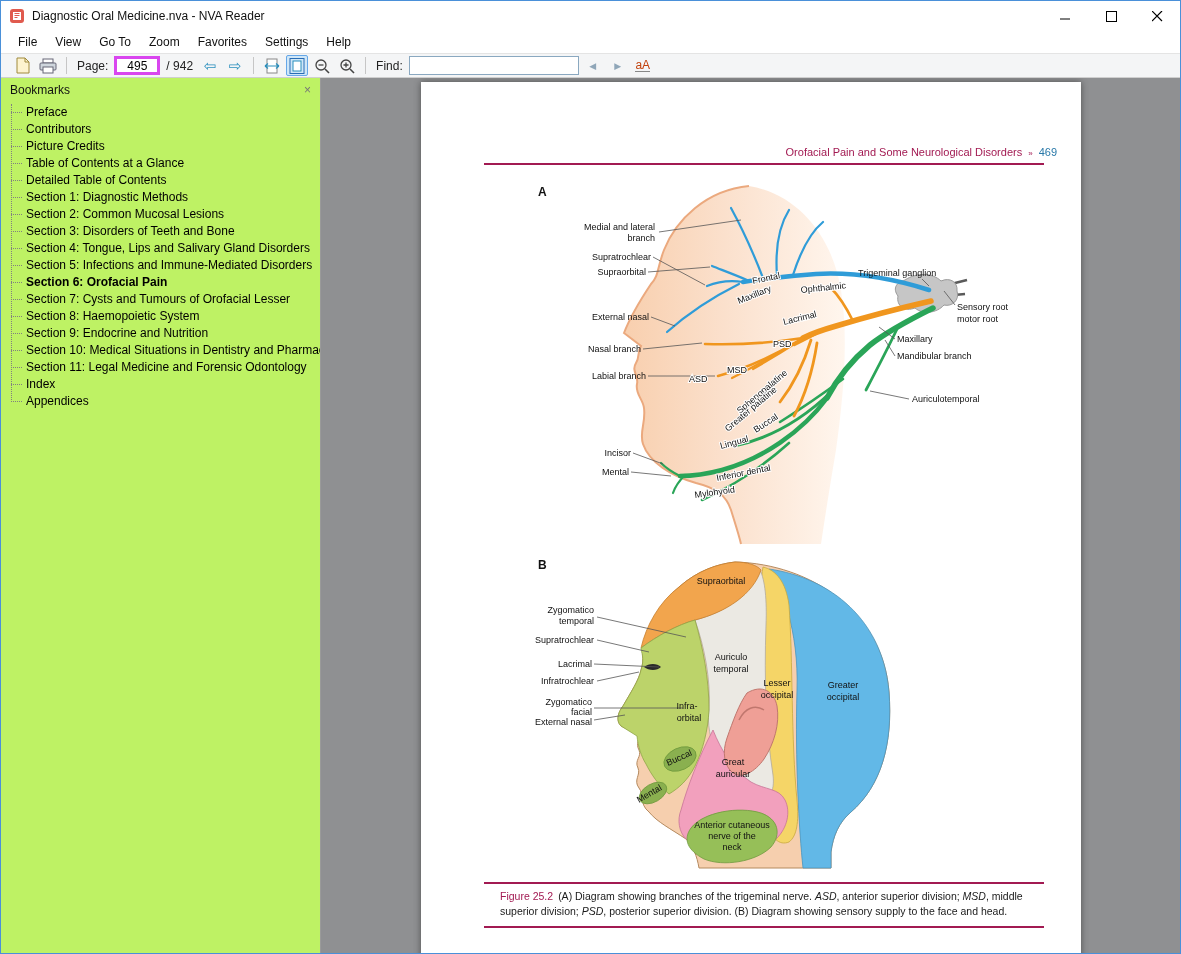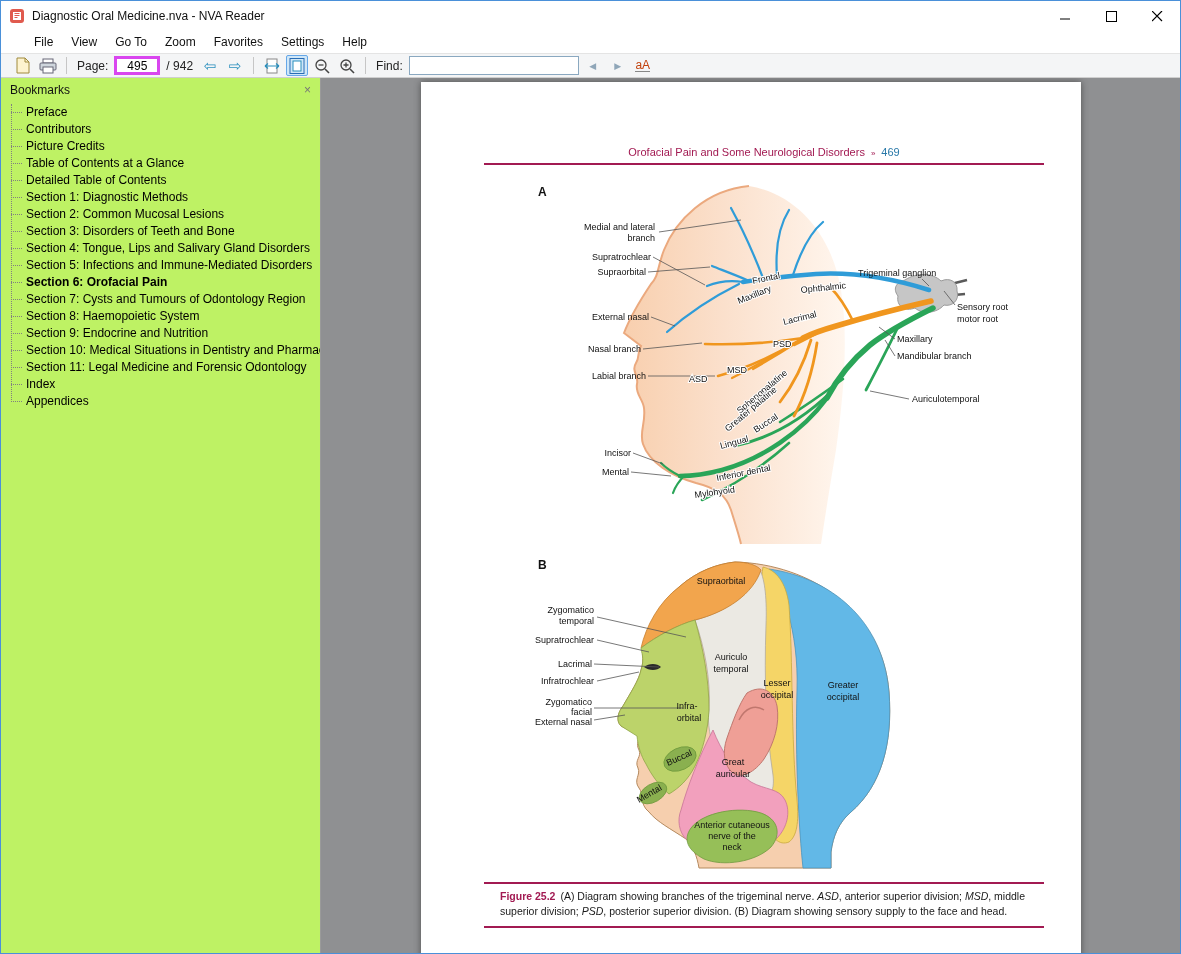--- a/index.html
+++ b/index.html
@@ -10,21 +10,21 @@
 
   
   .titlebar { height:30px; display:flex; align-items:center; padding-left:8px;
     background:#fff; flex:0 0 auto; }
   .app-icon { width:16px; height:16px; display:inline-flex; }
   .title-text { font-size:12px; color:#111; margin-left:7px; }
   .win-controls { margin-left:auto; display:flex; height:100%; }
   .win-btn { width:46px; height:100%; display:flex; align-items:center; justify-content:center; }
 
   
-  .menubar { height:22px; display:flex; align-items:center; padding-left:24px;
+  .menubar { height:22px; display:flex; align-items:center; padding-left:8px;
     font-size:12px; color:#111; background:#fff; flex:0 0 auto; }
   .menu-item { padding:3px 9px; cursor:default; }
 
   
   .toolbar { height:25px; display:flex; align-items:center; gap:3px; padding:0 11px;
     background:#f4f5f6; border-top:1px solid #e4e4e4; border-bottom:1px solid #cfcfcf;
     font-size:12px; color:#222; flex:0 0 auto; }
   .tb-btn { min-width:22px; height:21px; display:flex; align-items:center;
     justify-content:center; border:1px solid transparent; border-radius:2px; }
   .tb-btn.selected { background:#cfe7f8; border:1px solid #66a7e8; }
@@ -55,37 +55,37 @@
     white-space:nowrap; overflow:hidden; }
   .bm-tree li::before { content:""; position:absolute; left:0; top:8px; width:11px;
     border-top:1px dotted #808080; }
   .bm-tree li.current { font-weight:bold; }
 
   
   .doc-area { flex:1; background:#8f9092; position:relative; overflow:hidden; }
   .pdf-page { position:absolute; left:100px; top:4px; width:660px; height:944px;
     background:#fff; box-shadow:0 0 7px rgba(0,0,0,.45); }
 
-  .running-head { position:absolute; top:64px; left:63px; width:560px; text-align:center;
+  .running-head { position:absolute; top:64px; left:76px; width:560px; text-align:right;
     font-size:11px; }
   .rh-title { color:#a21a52; }
   .rh-marker { color:#a21a52; font-size:8px; margin:0 6px; }
   .rh-num { color:#2878a8; }
   .head-rule { position:absolute; top:81px; left:63px; width:560px; height:2px; background:#a21a52; }
 
   .fig-label { position:absolute; font-size:12px; font-weight:bold; color:#111; }
   #figA-label { left:117px; top:103px; }
   #figB-label { left:117px; top:476px; }
   #diagA { position:absolute; left:60px; top:98px; }
   #diagB { position:absolute; left:60px; top:478px; }
 
   .caption { position:absolute; left:63px; top:800px; width:560px;
     border-top:2px solid #a21a52; border-bottom:2px solid #a21a52;
     padding:5px 2px 7px 16px; font-size:10.5px; line-height:15px; color:#1a1a1a; }
-  .cap-lead { color:#a21a52; font-weight:bold; margin-right:5px; }
+  .cap-lead { color:#a21a52; font-weight:normal; margin-right:5px; }
   .it { font-style:italic; }
 
   svg text { font-family:"Liberation Sans", sans-serif; font-size:9px; fill:#111;
     paint-order:stroke; stroke:#ffffff; stroke-width:0; }
   svg text.halo { stroke-width:2px; }
 </style>
 </head>
 <body>
 
 <div class="window">
@@ -205,21 +205,21 @@
         <li>Contributors</li>
         <li>Picture Credits</li>
         <li>Table of Contents at a Glance</li>
         <li>Detailed Table of Contents</li>
         <li>Section 1: Diagnostic Methods</li>
         <li>Section 2: Common Mucosal Lesions</li>
         <li>Section 3: Disorders of Teeth and Bone</li>
         <li>Section 4: Tongue, Lips and Salivary Gland Disorders</li>
         <li>Section 5: Infections and Immune-Mediated Disorders</li>
         <li class="current">Section 6: Orofacial Pain</li>
-        <li>Section 7: Cysts and Tumours of Odontology Region</li>
+        <li>Section 7: Cysts and Tumours of Orofacial Lesser</li>
         <li>Section 8: Haemopoietic System</li>
         <li>Section 9: Endocrine and Nutrition</li>
         <li>Section 10: Medical Situations in Dentistry and Pharmac</li>
         <li>Section 11: Legal Medicine and Forensic Odontology</li>
         <li>Index</li>
         <li>Appendices</li>
       </ul>
     </aside>
 
     <div class="doc-area">

